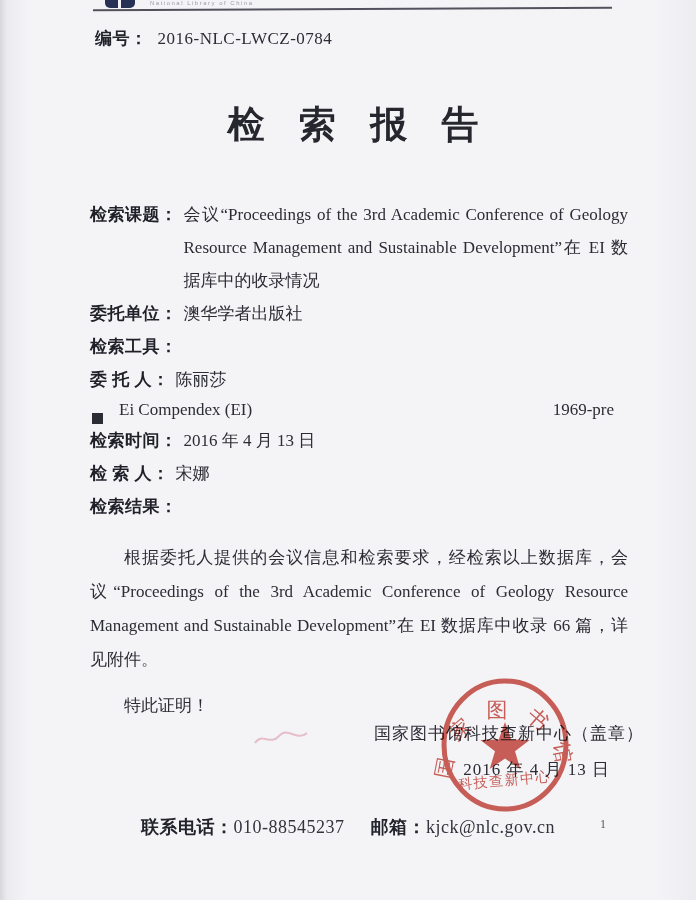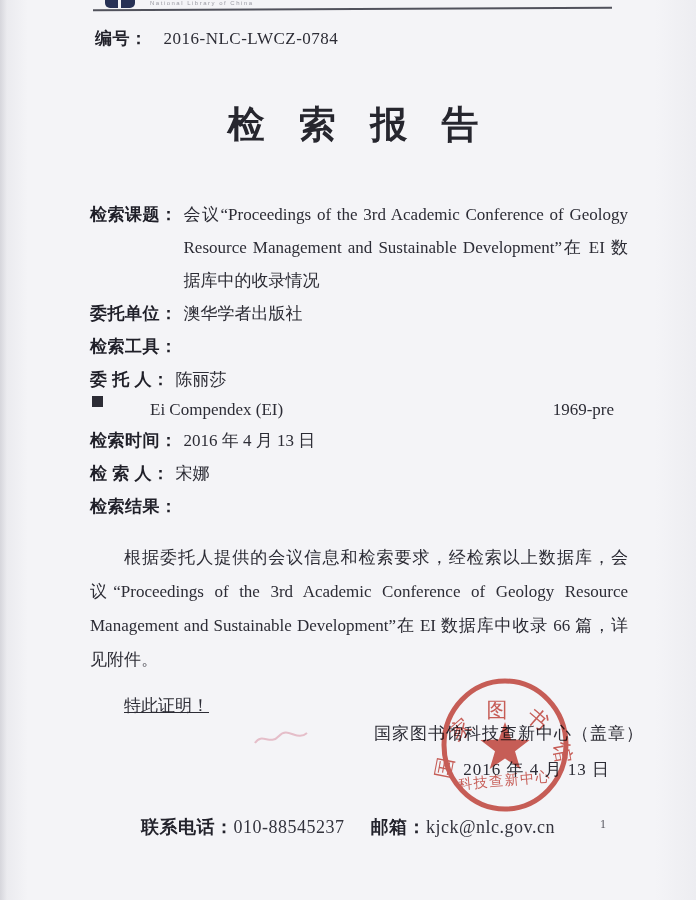--- a/index.html
+++ b/index.html
@@ -19,36 +19,36 @@
   }
   .logo-caption{
     position:absolute;top:0;left:150px;font-family:"Liberation Sans",sans-serif;
     font-size:6px;color:#9a9aa3;letter-spacing:1.5px;white-space:nowrap;
   }
   .header-rule{
     position:absolute;top:8px;left:93px;width:519px;height:2px;background:#51525c;
     transform:rotate(-0.25deg);
   }
   .report-no{position:absolute;top:27px;left:95px;letter-spacing:.5px;}
-  .report-no .lbl{font-weight:bold;color:#23232c;margin-right:16px;}
+  .report-no .lbl{font-weight:bold;color:#23232c;margin-right:10px;}
   
   .content{position:absolute;top:96px;left:90px;right:68px;}
   .title{
     font-family:"Liberation Sans","DejaVu Sans",sans-serif;font-weight:700;
     font-size:37px;color:#26262e;text-align:center;line-height:58px;
     letter-spacing:12px;margin-bottom:44px;white-space:nowrap;
   }
   .field-row{display:flex;line-height:33px;}
   .field-row .label{font-weight:bold;color:#1f1f28;white-space:nowrap;letter-spacing:.5px;}
   .field-row .value{flex:1;text-align:justify;padding-left:6px;}
-  .tool-row{display:flex;align-items:flex-start;line-height:28px;padding-left:2px;gap:31px;}
+  .tool-row{display:flex;align-items:flex-end;line-height:28px;padding-left:2px;}
   .bullet{display:inline-block;width:11px;height:11px;background:#2c2c35;margin-right:16px;flex:none;}
   .tool-range{margin-left:auto;margin-right:14px;}
   .result-para{line-height:34px;text-align:justify;text-indent:2em;margin-top:18px;}
-  .certify{margin-top:12px;text-indent:2em;line-height:33px;text-decoration:underline;}
+  .certify{margin-top:12px;text-indent:2em;line-height:33px;}
   
   .sig-org{position:absolute;top:722px;right:52px;letter-spacing:1px;}
   .sig-date{position:absolute;top:758px;right:86px;letter-spacing:1px;}
   .stamp{position:absolute;top:672px;left:430px;width:150px;height:150px;
          mix-blend-mode:multiply;opacity:.85;}
   .stray-ink{position:absolute;top:726px;left:252px;opacity:.55;}
   
   .footer{
     position:absolute;top:815px;left:0;right:0;text-align:center;
     font-size:18px;color:#33333d;letter-spacing:.5px;

